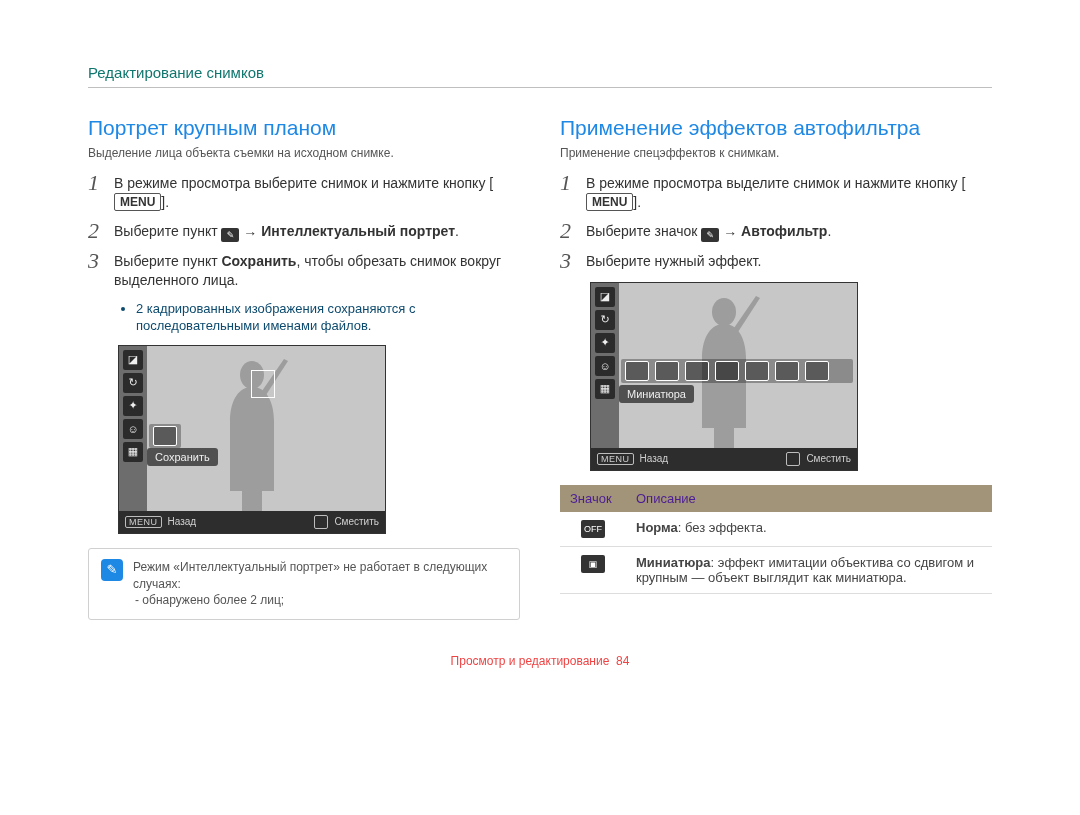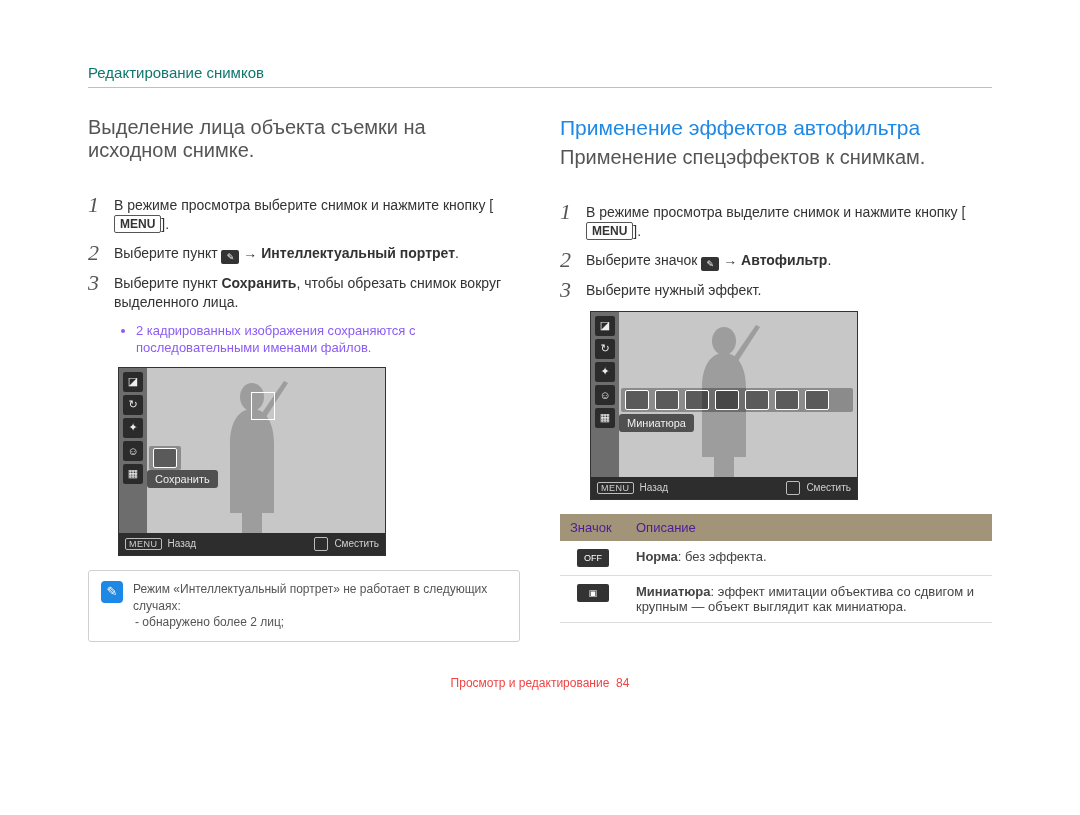--- a/index.html
+++ b/index.html
@@ -31,23 +31,23 @@
     flex: 1 1 0;
     min-width: 0;
   }
   .section-title {
     color: #1e88e5;
     font-size: 21px;
     font-weight: 400;
     margin: 0 0 6px 0;
   }
   .section-sub {
-    font-size: 20px;
+    font-size: 12px;
     color: #555;
-    margin-bottom: 32px;
+    margin-bottom: 12px;
   }
   ol.steps {
     list-style: none;
     padding: 0;
     margin: 0 0 10px 0;
     counter-reset: step;
   }
   ol.steps > li {
     display: flex;
     align-items: flex-start;
@@ -88,21 +88,21 @@
     color: #fff;
     font-size: 9px;
     border-radius: 2px;
     vertical-align: -2px;
   }
   .bullets {
     list-style: disc;
     padding-left: 48px;
     margin: 4px 0 10px 0;
     font-size: 13px;
-    color: #8b5cf6;
+    color: #0c4a6e;
   }
   .bullets li { margin-bottom: 2px; line-height: 1.35; }
 
   
   .screen {
     width: 266px;
     border: 1px solid #333;
     background: #000;
     position: relative;
     margin: 8px 0 14px 30px;
@@ -257,21 +257,21 @@
     padding: 8px 10px;
     vertical-align: top;
     color: #444;
   }
   table.def td.ic {
     width: 46px;
     text-align: center;
   }
   .cell-icon {
     display: inline-flex;
-    width: 32px;
+    width: 24px;
     height: 18px;
     background: #333;
     border-radius: 2px;
     color: #fff;
     align-items: center;
     justify-content: center;
     font-size: 9px;
   }
   .footer {
     text-align: center;
@@ -282,20 +282,21 @@
 </style>
 </head>
 <body>
 
 <div class="page">
   <div class="breadcrumb">Редактирование снимков</div>
 
   <div class="columns">
 
     <div class="col">
+      <h2 class="section-title">Портрет крупным планом</h2>
       <div class="section-sub">Выделение лица объекта съемки на исходном снимке.</div>
 
       <ol class="steps">
         <li>
           <span class="step-num">1</span>
           <span class="step-body">
             <span>В режиме просмотра выберите снимок и нажмите кнопку [</span><span class="menu-box">MENU</span><span>].</span>
           </span>
         </li>
         <li>

